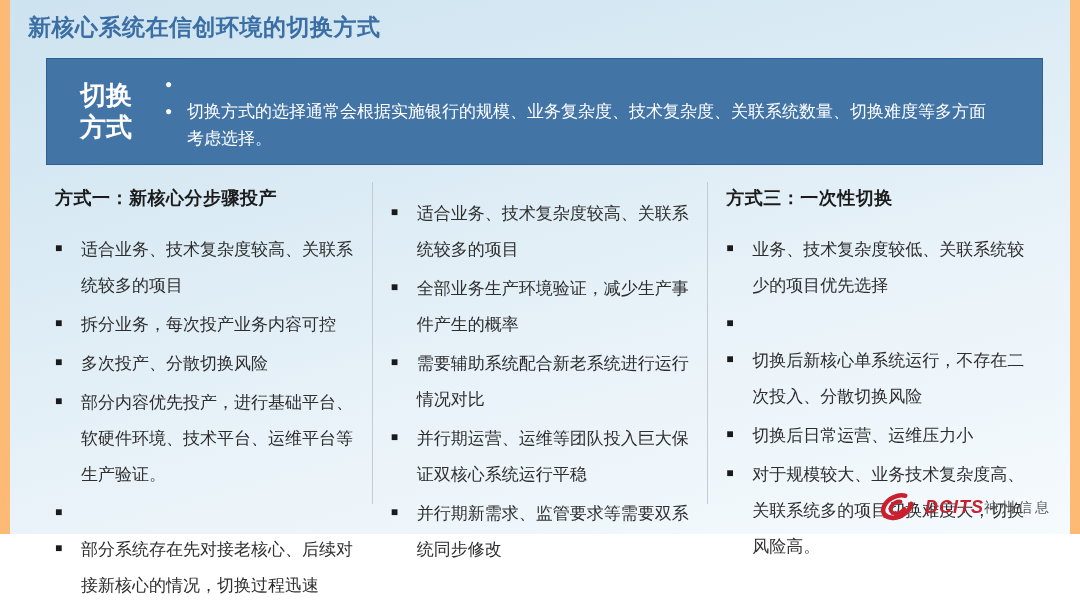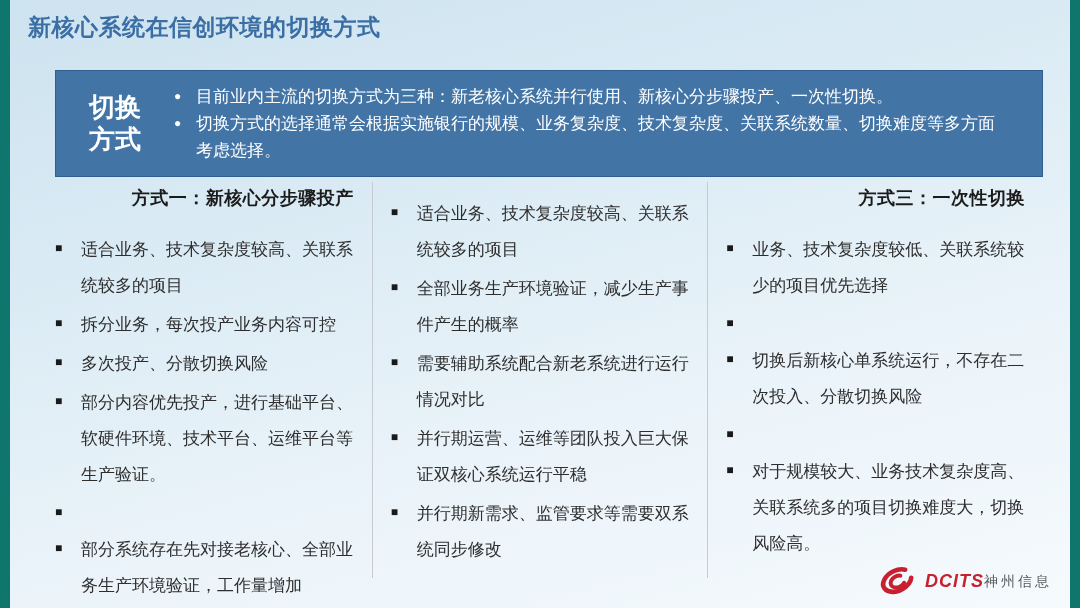--- a/index.html
+++ b/index.html
@@ -1,52 +1,52 @@
 <!DOCTYPE html>
 <html><head>
 <meta charset="utf-8">
 <style>
   html,body{margin:0;padding:0;}
   body{
     width:1080px;height:608px;background:#ffffff;
     font-family:"Liberation Sans","DejaVu Sans",sans-serif;
     overflow:hidden;
   }
-  .slide{position:relative;width:1080px;height:608px;background:#0f766e;}
+  .slide{position:relative;width:1080px;height:534px;background:#fdba74;}
   .bg{
     position:absolute;top:0;left:10px;right:10px;bottom:0;
     background:linear-gradient(165deg,#cde3ef 0%,#d9eaf4 30%,#eaf3f9 65%,#f5fafd 100%);
   }
   .title{
     margin:0;position:absolute;top:12px;left:18px;
     font-size:23px;font-weight:bold;color:#3b6ea5;letter-spacing:.5px;
   }
   .banner{
-    position:absolute;left:45px;right:27px;top:58px;height:107px;
+    position:absolute;left:36px;right:27px;top:58px;height:107px;
     background:#4274a6;border:1px solid #2f5f8f;
-    display:flex;align-items:center;box-sizing:border-box;margin-top:12px;
+    display:flex;align-items:center;box-sizing:border-box;
   }
   .banner-label{
     width:118px;flex:0 0 118px;text-align:center;
     color:#ffffff;font-weight:bold;font-size:26px;line-height:1.2;
   }
   .banner-label span{display:block;}
   .banner-list{list-style:none;margin:0;padding:0 46px 0 0;flex:1;}
   .banner-list li{
     display:flex;color:#ffffff;font-size:17px;line-height:1.6;
   }
   .dot{flex:0 0 22px;font-size:12px;line-height:27px;}
   .cols{
     position:absolute;left:27px;right:27px;top:182px;bottom:30px;
     display:flex;
   }
   .col{flex:1 1 0;padding:0 18px;box-sizing:border-box;}
   .col + .col{border-left:1px solid #c6cbd2;}
   .col h2{
-    margin:4px 0 22px 0;text-align:right;
+    margin:4px 0 22px 0;text-align:left;
     font-size:18px;font-weight:bold;color:#1b1b1b;letter-spacing:.5px;
   }
   .col ul{list-style:none;margin:14px 0 0 0;padding:0;}
   .col li{display:flex;margin:0 0 3px 0;}
   .sq{flex:0 0 26px;font-size:12px;line-height:33px;color:#1a1a1a;}
   .item-text{font-size:17px;line-height:36px;color:#2e2e2e;}
   .logo{
     position:absolute;right:18px;bottom:6px;
     display:flex;align-items:center;
   }
@@ -67,21 +67,20 @@
     <h1 class="title">新核心系统在信创环境的切换方式</h1>
 
     <div class="banner">
       <div class="banner-label">
         <span>切换</span>
         <span>方式</span>
       </div>
       <ul class="banner-list">
         <li>
           <span class="dot">●</span>
-          <span class="banner-text">目前业内主流的切换方式为三种：新老核心系统并行使用、新核心分步骤投产、一次性切换。</span>
         </li>
         <li>
           <span class="dot">●</span>
           <span class="banner-text">切换方式的选择通常会根据实施银行的规模、业务复杂度、技术复杂度、关联系统数量、切换难度等多方面考虑选择。</span>
         </li>
       </ul>
     </div>
 
     <div class="cols">
 
@@ -102,21 +101,21 @@
           </li>
           <li>
             <span class="sq">■</span>
             <span class="item-text">部分内容优先投产，进行基础平台、软硬件环境、技术平台、运维平台等生产验证。</span>
           </li>
           <li>
             <span class="sq">■</span>
           </li>
           <li>
             <span class="sq">■</span>
-            <span class="item-text">部分系统存在先对接老核心、全部业务生产环境验证，工作量增加</span>
+            <span class="item-text">部分系统存在先对接老核心、后续对接新核心的情况，切换过程迅速</span>
           </li>
         </ul>
       </section>
 
       <section class="col">
         <ul>
           <li>
             <span class="sq">■</span>
             <span class="item-text">适合业务、技术复杂度较高、关联系统较多的项目</span>
           </li>
@@ -148,20 +147,21 @@
           </li>
           <li>
             <span class="sq">■</span>
           </li>
           <li>
             <span class="sq">■</span>
             <span class="item-text">切换后新核心单系统运行，不存在二次投入、分散切换风险</span>
           </li>
           <li>
             <span class="sq">■</span>
+            <span class="item-text">切换后日常运营、运维压力小</span>
           </li>
           <li>
             <span class="sq">■</span>
             <span class="item-text">对于规模较大、业务技术复杂度高、关联系统多的项目切换难度大，切换风险高。</span>
           </li>
         </ul>
       </section>
 
     </div>
 

